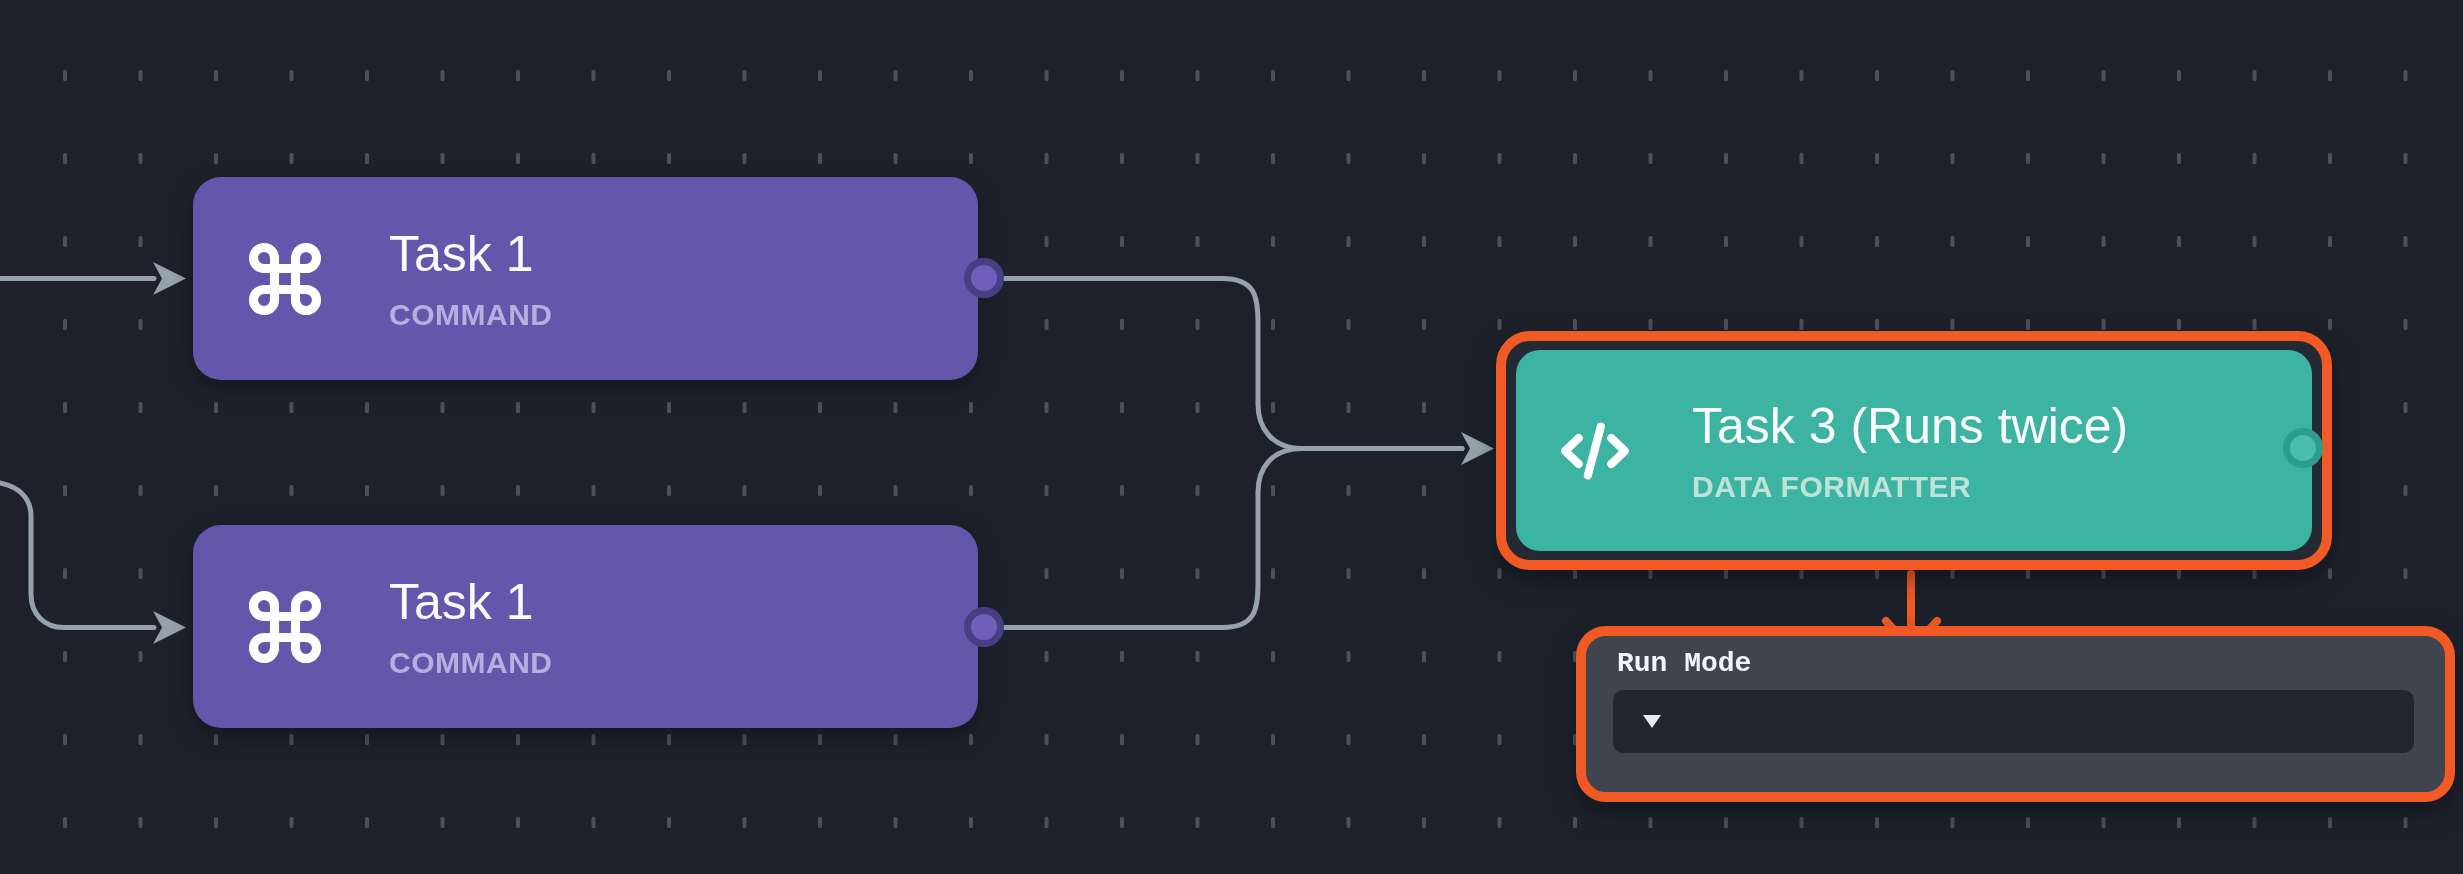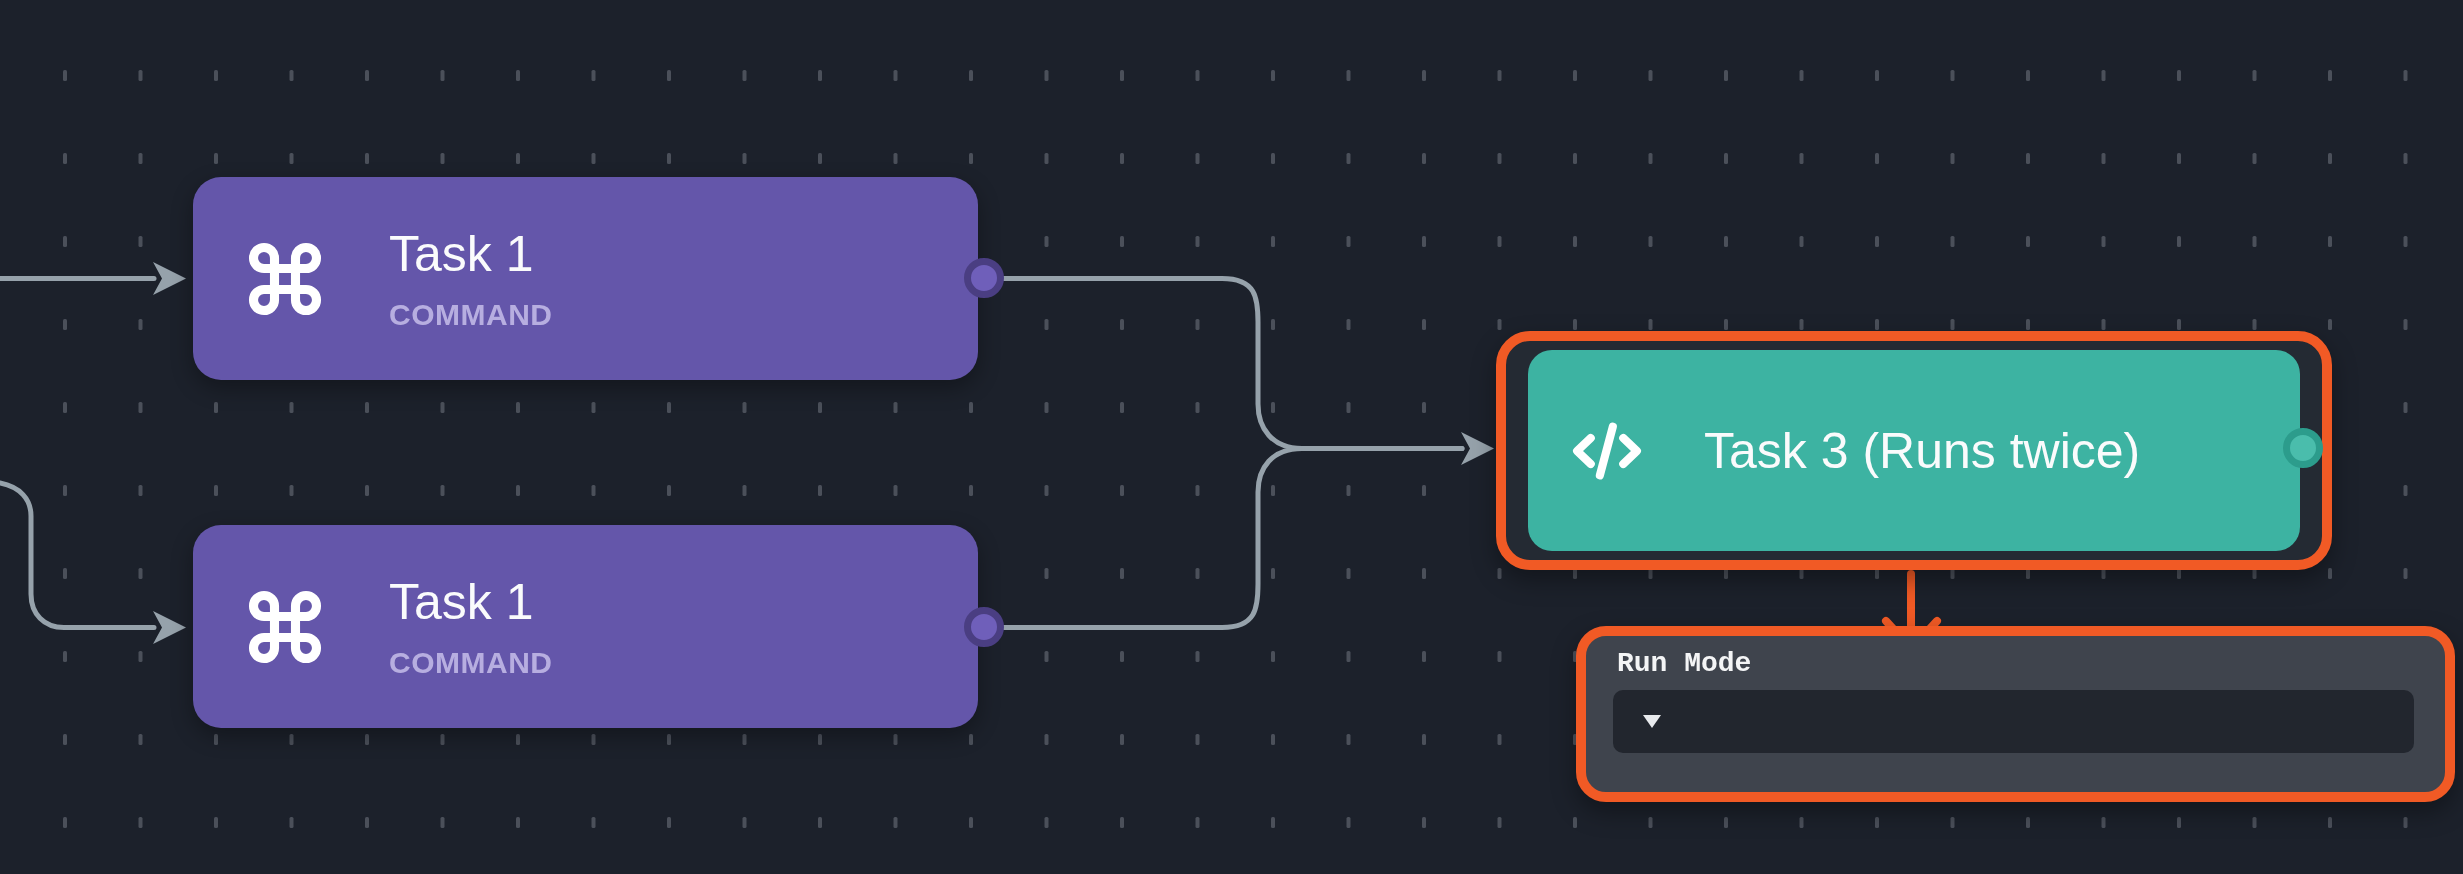--- a/index.html
+++ b/index.html
@@ -14,21 +14,21 @@
   
   .node{
     position:absolute;z-index:2;display:flex;align-items:center;
     border-radius:28px;box-sizing:border-box;padding-left:50px;
     box-shadow:0 8px 22px rgba(0,0,0,.32);
   }
   .node.purple{background:var(--node-purple,#6456aa);width:785px;height:203px;}
   .node-highlight{
     position:absolute;z-index:2;box-sizing:border-box;
     border:10px solid var(--highlight-orange,#f15a25);
-    background:#242a33;border-radius:34px;padding:9px 22px;
+    background:#242a33;border-radius:34px;padding:9px 10px;
     box-shadow:0 10px 24px rgba(0,0,0,.35);
   }
   .node.teal{
     position:relative;background:var(--node-teal,#3db3a2);
     width:100%;height:100%;border-radius:24px;box-shadow:none;
   }
   .icon-box{flex:0 0 auto;display:flex;align-items:center;justify-content:center;margin-right:62px;}
   .txt{display:flex;flex-direction:column;}
   .title{font-size:50px;line-height:1.12;color:#fafbfc;}
   .subtitle{font-size:30px;font-weight:bold;letter-spacing:.5px;margin-top:16px;}
@@ -433,20 +433,21 @@
     <div class="node teal" style="padding-left:40px;">
       <span class="icon-box" style="margin-right:58px;">
         <svg width="78" height="78" viewBox="0 0 24 24" fill="none" stroke="#ffffff" stroke-width="2.5" stroke-linecap="round" stroke-linejoin="round">
           <path d="m13.8 4.5-4 15"></path>
           <path d="m17 8 4.2 4-4.2 4"></path>
           <path d="m7 8-4.2 4 4.2 4"></path>
         </svg>
       </span>
       <div class="txt">
         <div class="title">Task 3 (Runs twice)</div>
+        <div class="subtitle mint">DATA FORMATTER</div>
       </div>
     </div>
   </div>
 
   <div class="port purple-port" style="left:964px;top:258px;"></div>
   <div class="port purple-port" style="left:964px;top:607px;"></div>
   <div class="port teal-port" style="left:2283px;top:428px;"></div>
 
   <div class="inspector">
     <div class="inspector-label">Run Mode</div>

